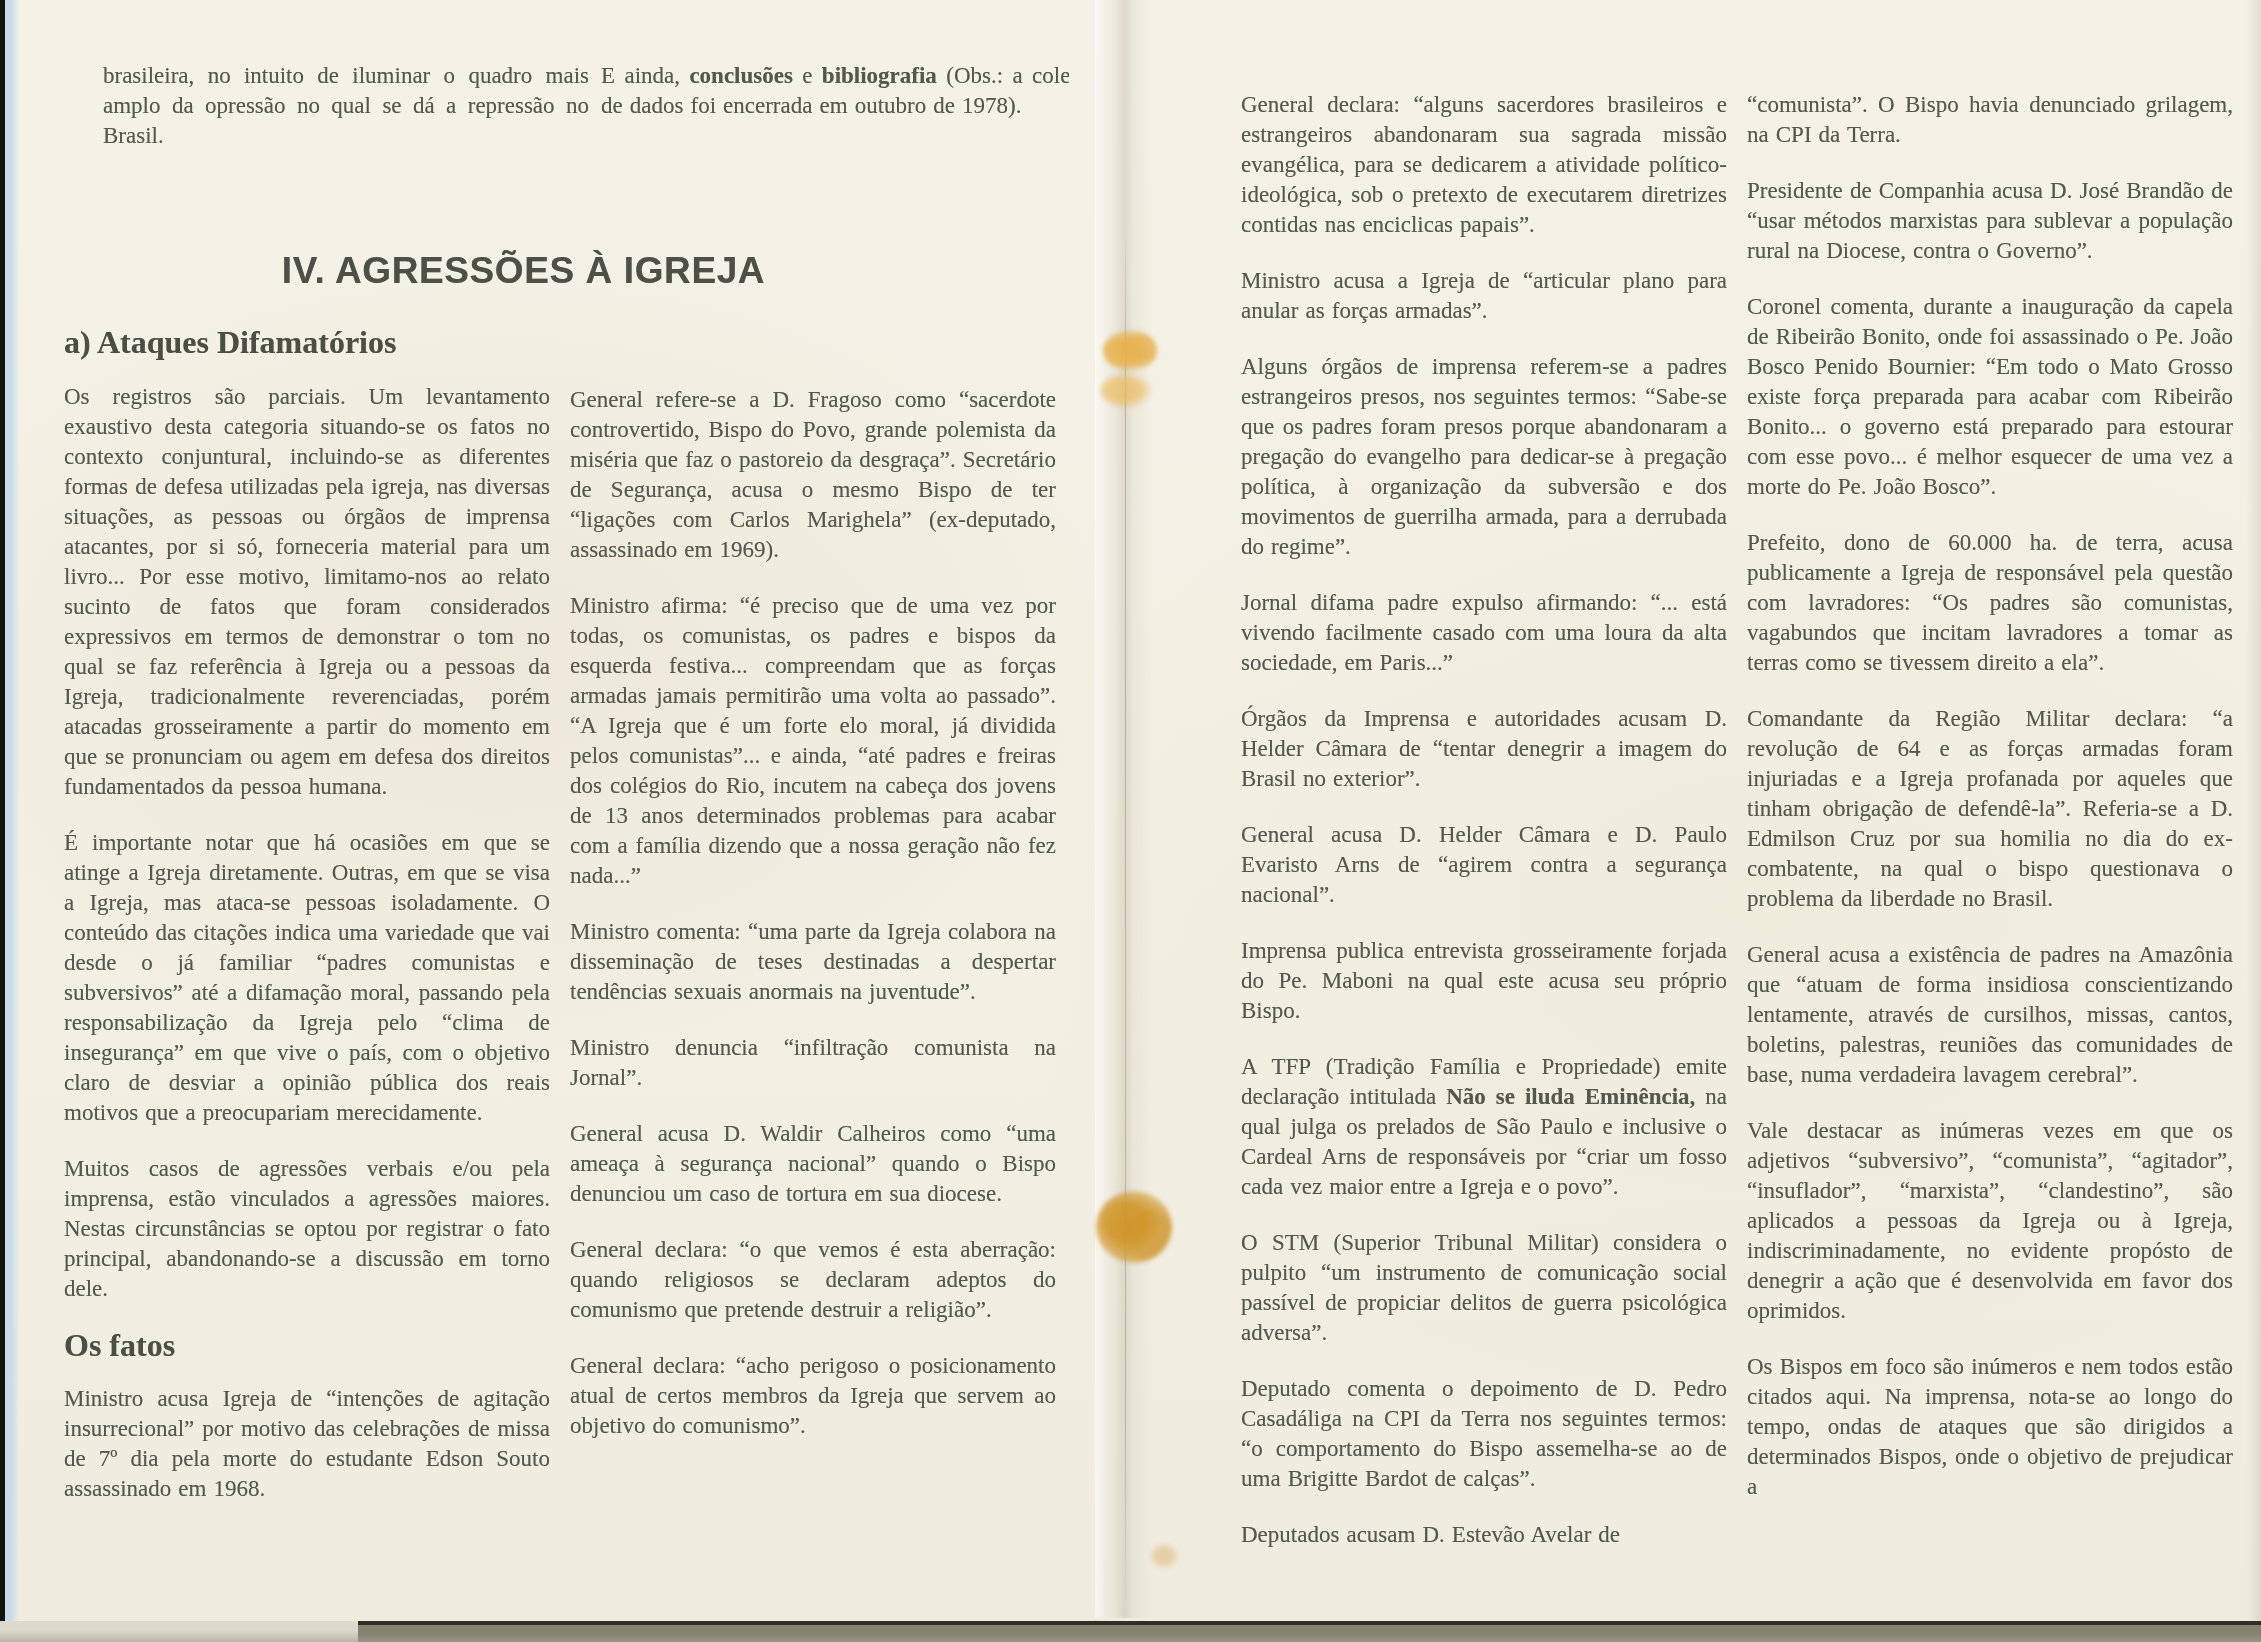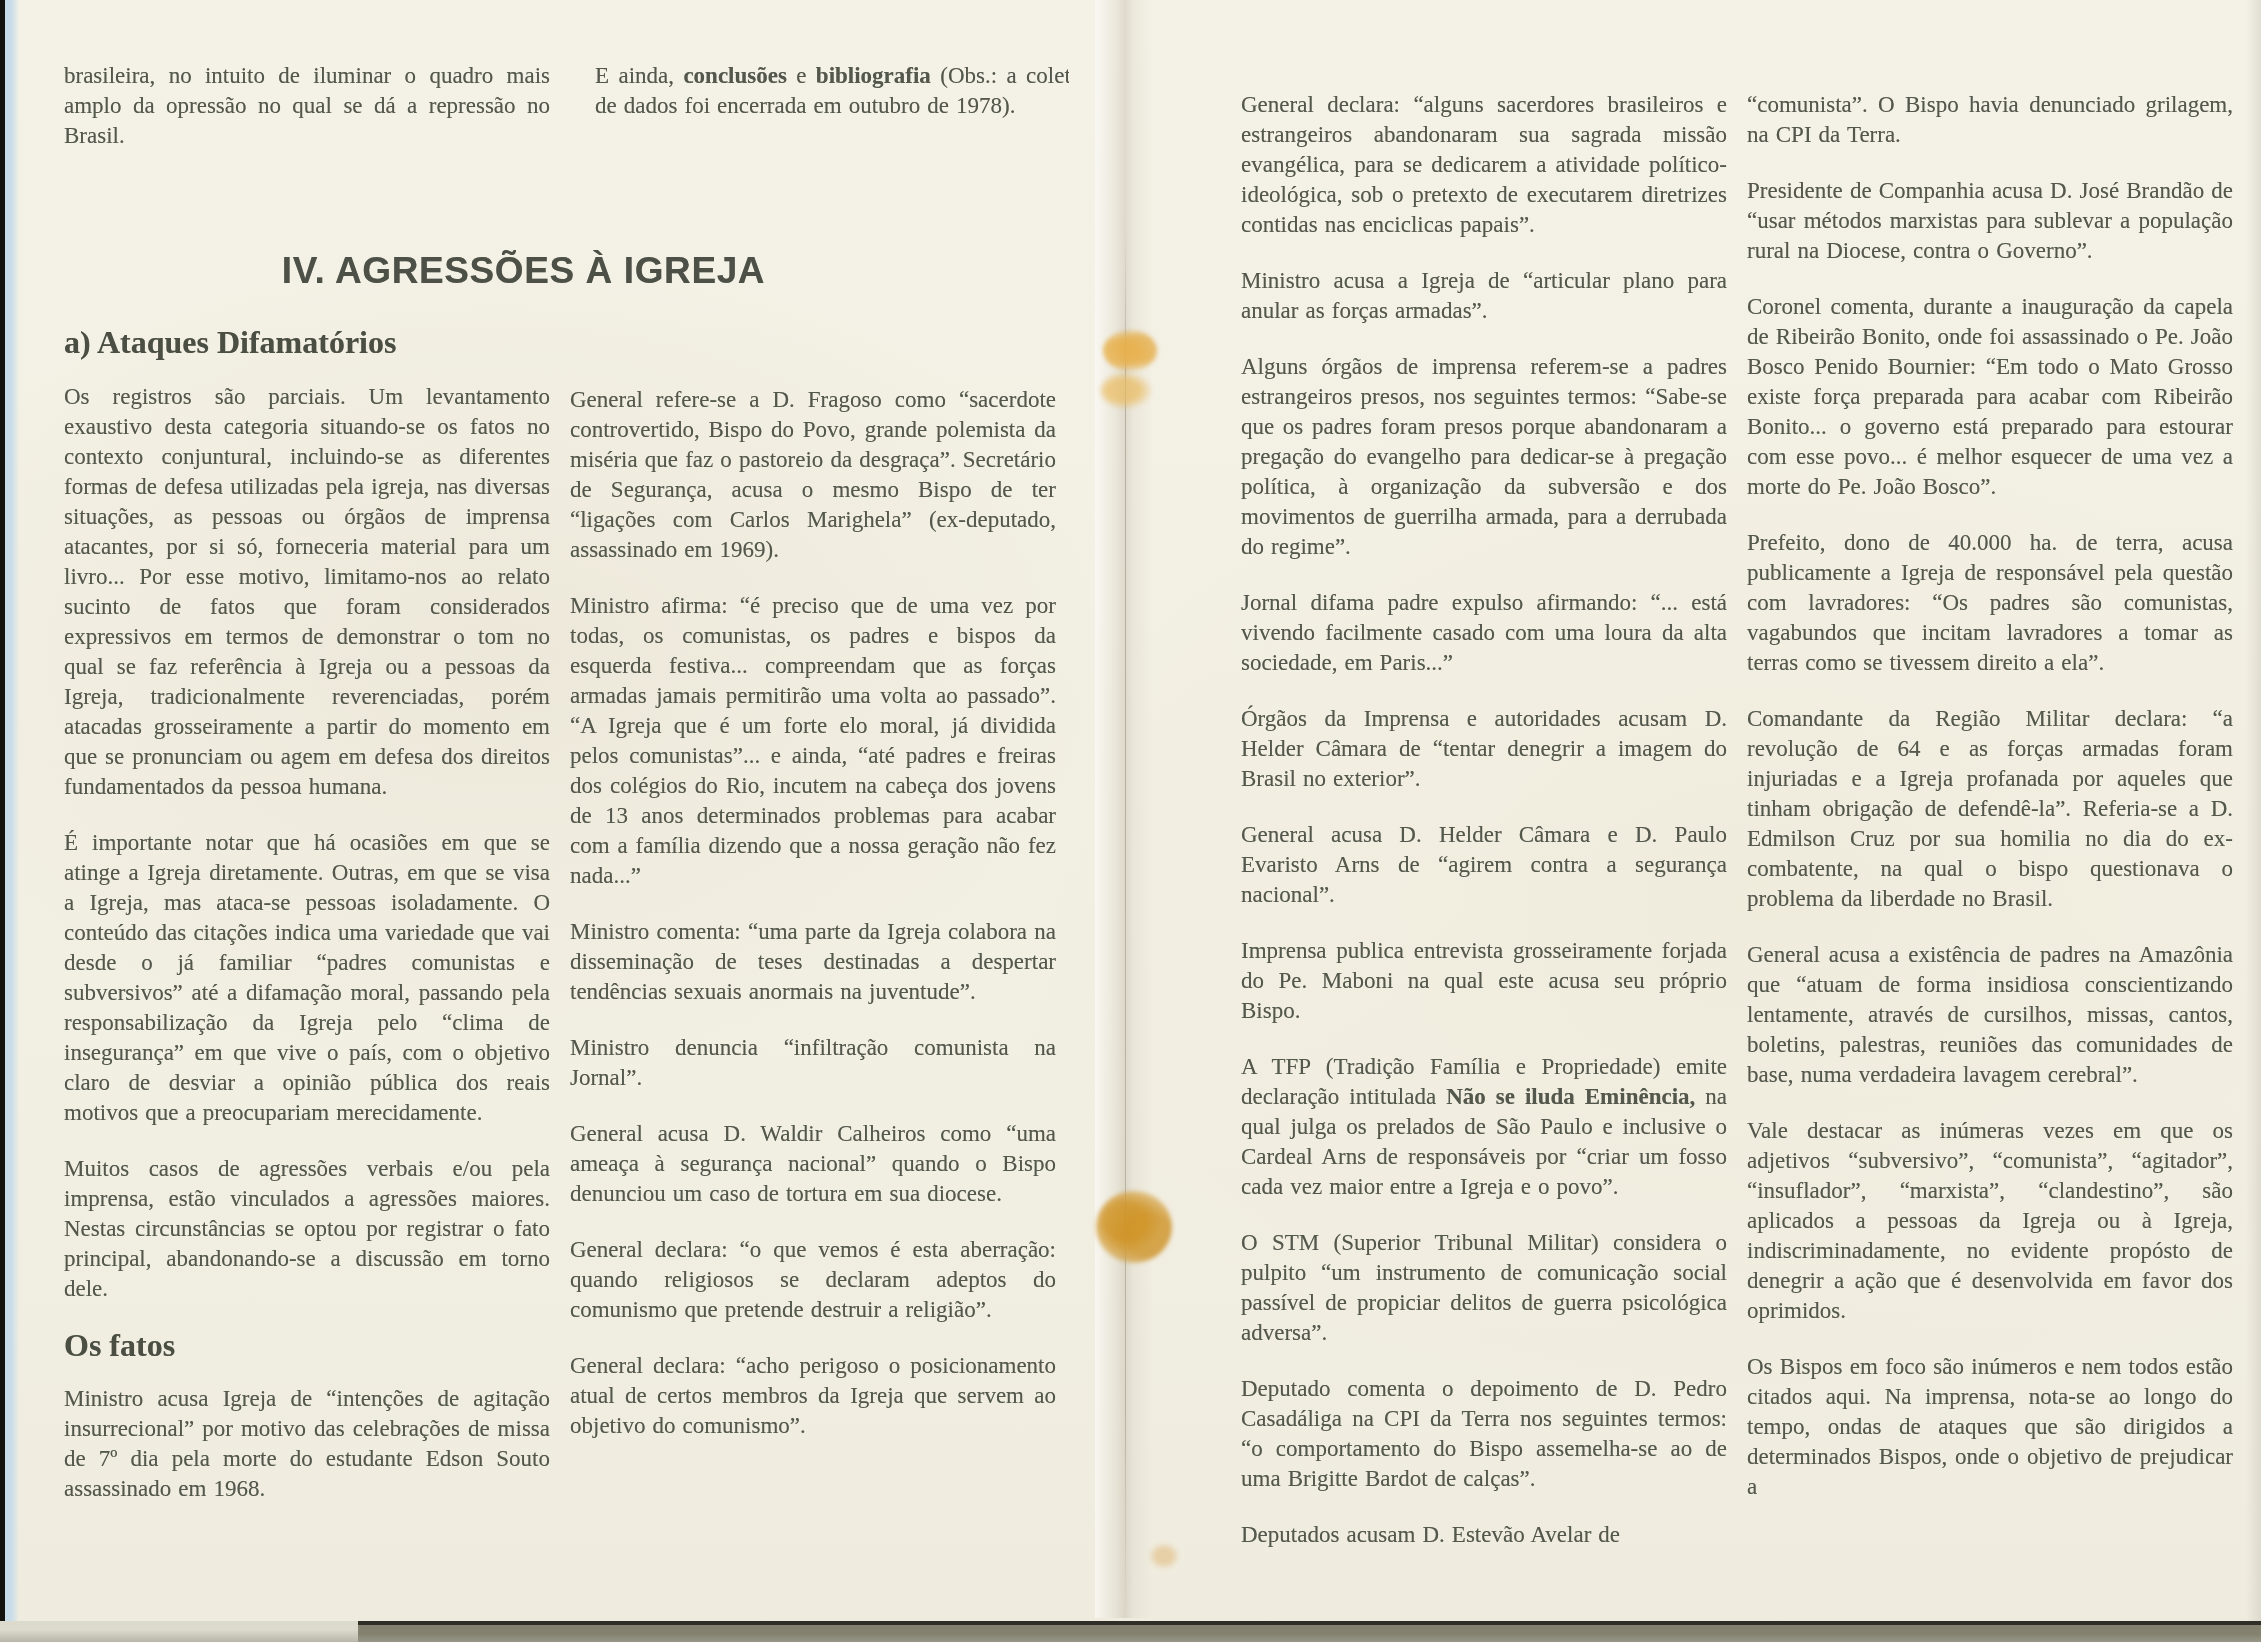--- a/index.html
+++ b/index.html
@@ -59,21 +59,21 @@
                radial-gradient(ellipse at 70% 62%, rgba(203,145,40,0.8) 0 32%, rgba(203,145,40,0) 70%);
   }
   .stain.s4{
     left:1149px;top:1543px;width:30px;height:26px;
     background:radial-gradient(ellipse at 50% 50%, rgba(222,178,110,0.5) 0 40%, rgba(222,178,110,0) 75%);
   }
   
   .page{position:absolute;top:0;height:1616px;overflow:hidden;}
   .page-left{left:64px;width:1005px;}
   .page-right{left:1241px;width:1009px;}
-  .intro-grid{display:grid;grid-template-columns:486px 486px;column-gap:45px;padding-top:61px;}
+  .intro-grid{display:grid;grid-template-columns:486px 486px;column-gap:12px;padding-top:61px;margin-left:39px;}
   .cols{display:grid;grid-template-columns:486px 486px;column-gap:20px;margin-top:37px;}
   .page-right .cols{margin-top:90px;}
   .para{
     margin:0 0 26px 0;
     font-size:23px;line-height:30px;
     text-align:justify;word-spacing:1.3px;
     text-shadow:0 0 0.6px rgba(83,87,76,0.4);
   }
   .para .b{font-weight:700;}
   .chapter-heading{
@@ -149,21 +149,21 @@
             <p class="para">O STM (Superior Tribunal Militar) considera o pulpito “um instrumento de comunicação social passível de propiciar delitos de guerra psicológica adversa”.</p>
             <p class="para">Deputado comenta o depoimento de D. Pedro Casadáliga na CPI da Terra nos seguintes termos: “o comportamento do Bispo assemelha-se ao de uma Brigitte Bardot de calças”.</p>
             <p class="para">Deputados acusam D. Estevão Avelar de</p>
           </div>
       </div>
       <div>
         <div>
             <p class="para">“comunista”. O Bispo havia denunciado grilagem, na CPI da Terra.</p>
             <p class="para">Presidente de Companhia acusa D. José Brandão de “usar métodos marxistas para sublevar a população rural na Diocese, contra o Governo”.</p>
             <p class="para">Coronel comenta, durante a inauguração da capela de Ribeirão Bonito, onde foi assassinado o Pe. João Bosco Penido Bournier: “Em todo o Mato Grosso existe força preparada para acabar com Ribeirão Bonito... o governo está preparado para estourar com esse povo... é melhor esquecer de uma vez a morte do Pe. João Bosco”.</p>
-            <p class="para">Prefeito, dono de 40.000 ha. de terra, acusa publicamente a Igreja de responsável pela questão com lavradores: “Os padres são comunistas, vagabundos que incitam lavradores a tomar as terras como se tivessem direito a ela”.</p>
+            <p class="para">Prefeito, dono de 60.000 ha. de terra, acusa publicamente a Igreja de responsável pela questão com lavradores: “Os padres são comunistas, vagabundos que incitam lavradores a tomar as terras como se tivessem direito a ela”.</p>
             <p class="para">Comandante da Região Militar declara: “a revolução de 64 e as forças armadas foram injuriadas e a Igreja profanada por aqueles que tinham obrigação de defendê-la”. Referia-se a D. Edmilson Cruz por sua homilia no dia do ex-combatente, na qual o bispo questionava o problema da liberdade no Brasil.</p>
             <p class="para">General acusa a existência de padres na Amazônia que “atuam de forma insidiosa conscientizando lentamente, através de cursilhos, missas, cantos, boletins, palestras, reuniões das comunidades de base, numa verdadeira lavagem cerebral”.</p>
             <p class="para">Vale destacar as inúmeras vezes em que os adjetivos “subversivo”, “comunista”, “agitador”, “insuflador”, “marxista”, “clandestino”, são aplicados a pessoas da Igreja ou à Igreja, indiscriminadamente, no evidente propósto de denegrir a ação que é desenvolvida em favor dos oprimidos.</p>
             <p class="para">Os Bispos em foco são inúmeros e nem todos estão citados aqui. Na imprensa, nota-se ao longo do tempo, ondas de ataques que são dirigidos a determinados Bispos, onde o objetivo de prejudicar a</p>
           </div>
       </div>
     </div>
   </div>
 
   <div class="gutter-shadow"></div>

